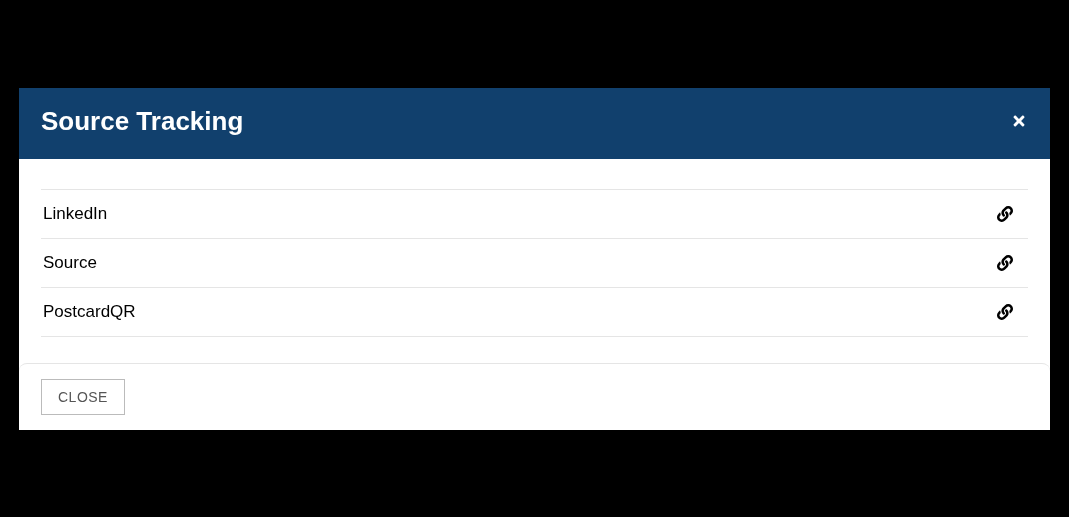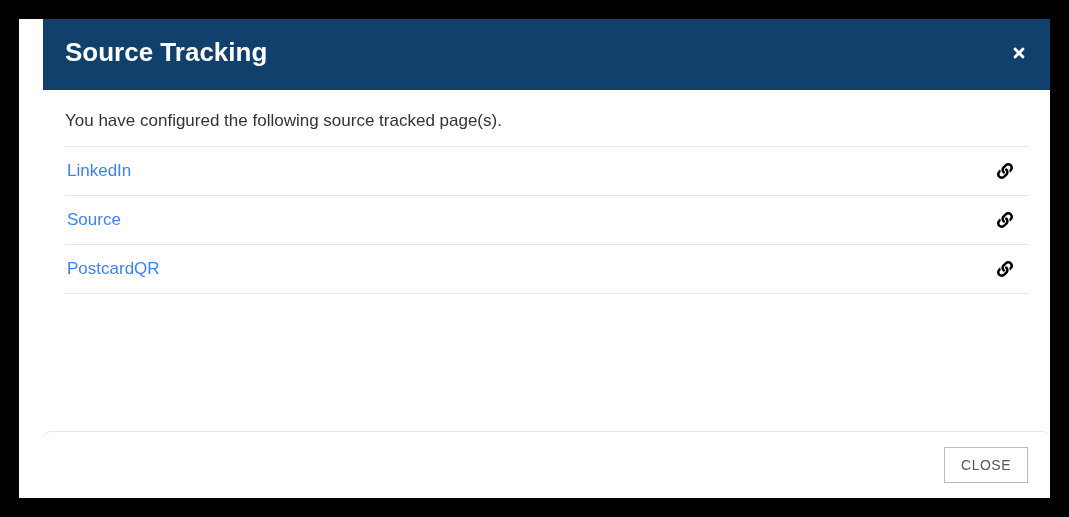--- a/index.html
+++ b/index.html
@@ -11,26 +11,25 @@
       font-family: "Segoe UI", Arial, sans-serif;
       background: #000;
       width: 1069px;
       height: 517px;
       display: flex;
       align-items: center;
       justify-content: center;
     }
     .modal {
       width: 1031px;
-      height: 479px;
+      height: 342px;
       background: #fff;
       display: flex;
       flex-direction: column;
       position: relative;
-      padding-left: 24px;
     }
     .modal-header {
       background: #11406d;
       color: #fff;
       padding: 18px 22px 22px 22px;
       display: flex;
       align-items: center;
       justify-content: space-between;
     }
     .modal-title {
@@ -66,41 +65,40 @@
     }
     .source-row {
       display: flex;
       align-items: center;
       justify-content: space-between;
       padding: 14px 2px 14px 2px;
       border-bottom: 1px solid #e5e5e5;
     }
     .source-name {
       font-size: 17px;
-      color: #3b82f6;
+      color: #000000;
     }
     .link-icon {
       cursor: pointer;
       width: 18px;
       height: 18px;
       display: flex;
       align-items: center;
       justify-content: center;
       margin-right: 12px;
     }
     .link-icon svg {
       width: 16px;
       height: 16px;
       fill: #000;
     }
     .modal-footer {
       border-top: 1px solid #e5e5e5;
       padding: 15px 22px;
       display: flex;
-      justify-content: flex-end;
       border-radius: 8px;
     }
     .close-button {
       border: 1px solid #bbb;
       background: #fff;
       color: #555;
       font-size: 14px;
       letter-spacing: 0.5px;
       padding: 9px 16px;
       cursor: pointer;
@@ -116,21 +114,20 @@
     <div class="modal-title">Source Tracking</div>
     <div class="close-icon">
       <svg viewBox="0 0 352 512">
           <path d="M242.7 256l100.1-100.1c12.3-12.3 12.3-32.2 0-44.5l-22.2-22.2c-12.3-12.3-32.2-12.3-44.5 0L176 189.3 75.9 89.2c-12.3-12.3-32.2-12.3-44.5 0L9.2 111.4c-12.3 12.3-12.3 32.2 0 44.5L109.3 256 9.2 356.1c-12.3 12.3-12.3 32.2 0 44.5l22.2 22.2c12.3 12.3 32.2 12.3 44.5 0L176 322.7l100.1 100.1c12.3 12.3 32.2 12.3 44.5 0l22.2-22.2c12.3-12.3 12.3-32.2 0-44.5L242.7 256z"></path>
         </svg>
     </div>
   </div>
 
   <div class="modal-body">
     <div class="intro-text">
-      <div>You have configured the following source tracked page(s).</div>
     </div>
 
     <div class="source-list">
 
       <div class="source-row">
         <div class="source-name">LinkedIn</div>
         <div class="link-icon">
           <svg viewBox="0 0 512 512">
               <path d="M326.6 185.4c59.7 59.8 58.9 155.7 .4 214.6-.1 .1-.2 .3-.4 .4l-67.2 67.2c-59.3 59.3-155.7 59.3-215 0-59.3-59.3-59.3-155.7 0-215l37.1-37.1c9.8-9.8 26.8-3.3 27.3 10.6 .6 17.7 3.8 35.5 9.7 52.7 2 5.8 .6 12.3-3.8 16.6l-13.1 13.1c-28 28-28.9 73.7-1.2 102 28 28.6 74 28.8 102.3 .5l67.2-67.2c28.2-28.2 28.1-73.8 0-101.8-3.7-3.7-7.4-6.6-10.3-8.6-4.1-2.9-6.7-7.5-6.9-12.5-.4-10.6 3.3-21.5 11.7-29.8l21.1-21.1c5.5-5.5 14.2-6.2 20.6-1.7 7.3 5.2 14.2 11 20.5 17.2zM467.5 44.4c-59.3-59.3-155.7-59.3-215 0l-67.2 67.2c-.1 .1-.3 .3-.4 .4-58.6 58.9-59.4 154.8 .4 214.6 6.3 6.3 13.2 12.1 20.5 17.2 6.4 4.5 15.1 3.8 20.6-1.7l21.1-21.1c8.4-8.4 12.1-19.2 11.7-29.8-.2-5-2.8-9.6-6.9-12.5-2.9-2-6.6-4.9-10.3-8.6-28.1-28.1-28.2-73.6 0-101.8l67.2-67.2c28.3-28.3 74.3-28.1 102.3 .5 27.8 28.3 26.9 73.9-1.2 102l-13.1 13.1c-4.4 4.4-5.8 10.8-3.8 16.6 5.9 17.2 9 35 9.7 52.7 .5 13.9 17.5 20.4 27.3 10.6l37.1-37.1c59.3-59.3 59.3-155.7 0-215z"></path>
             </svg>

